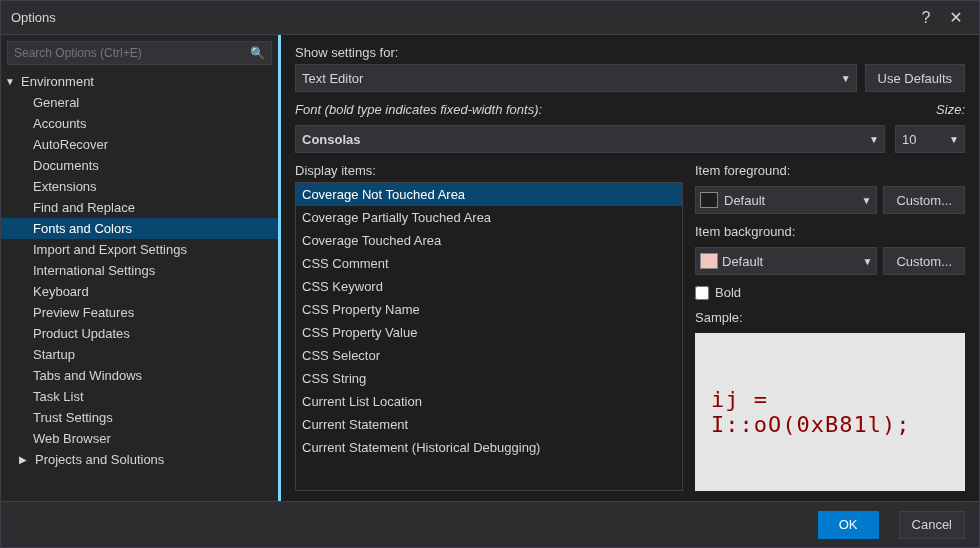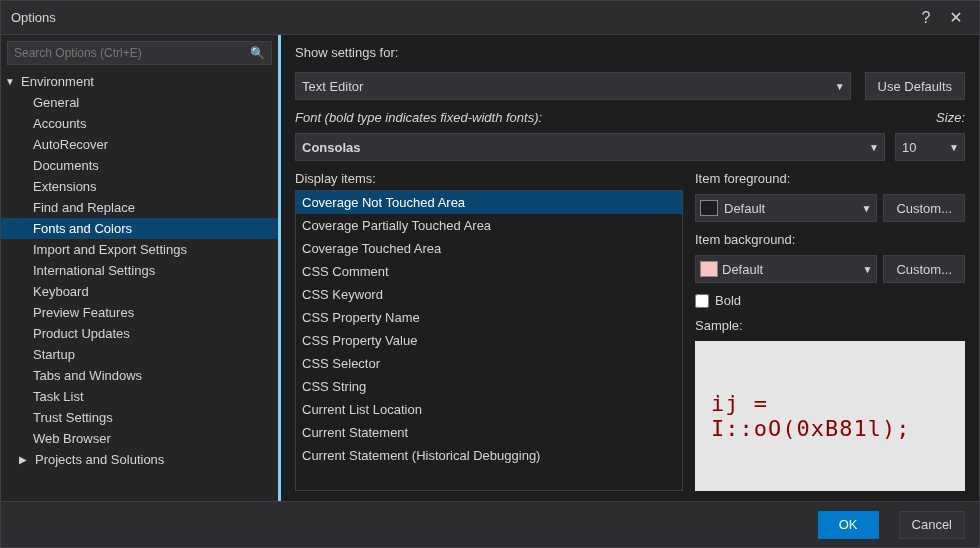--- a/index.html
+++ b/index.html
@@ -296,21 +296,20 @@
       padding: 4px 20px;
       height: 28px;
       font-size: 13px;
       cursor: pointer;
     }
 
     .show-settings-row {
       display: flex;
       align-items: center;
       justify-content: space-between;
-      margin-bottom: 8px;
     }
     .show-settings-left {
       display: flex;
       align-items: center;
       gap: 8px;
     }
   </style>
 </head>
 <body>
 
@@ -360,21 +359,21 @@
       </div>
     </div>
 
     <div class="right-panel">
 
       <div class="show-settings-row">
         <div class="show-settings-left">
           <span class="settings-label">Show settings for:</span>
         </div>
       </div>
-      <div style="display:flex; gap:14px; align-items:center; margin-bottom:10px;">
+      <div style="display:flex; gap:8px; align-items:center; margin-bottom:10px;">
         <div class="dropdown-wrapper" style="flex:1;">
           <select style="width:100%;"><option>Text Editor</option></select>
           <span class="dropdown-arrow">▼</span>
         </div>
         <button class="btn">Use Defaults</button>
       </div>
 
       <div style="display:flex; align-items:center; gap:10px; margin-bottom:4px;font-style:italic;">
         <span class="settings-label">Font (bold type indicates fixed-width fonts):</span>
         <span class="settings-label" style="margin-left:auto; white-space:nowrap;">Size:</span>

